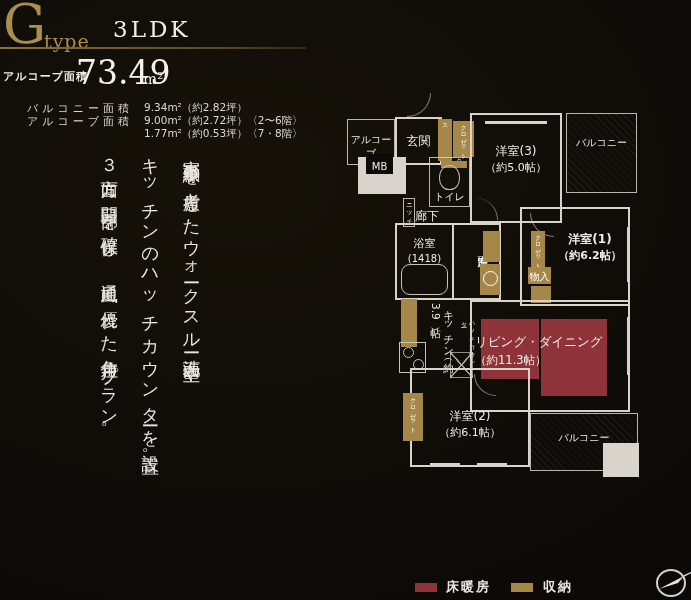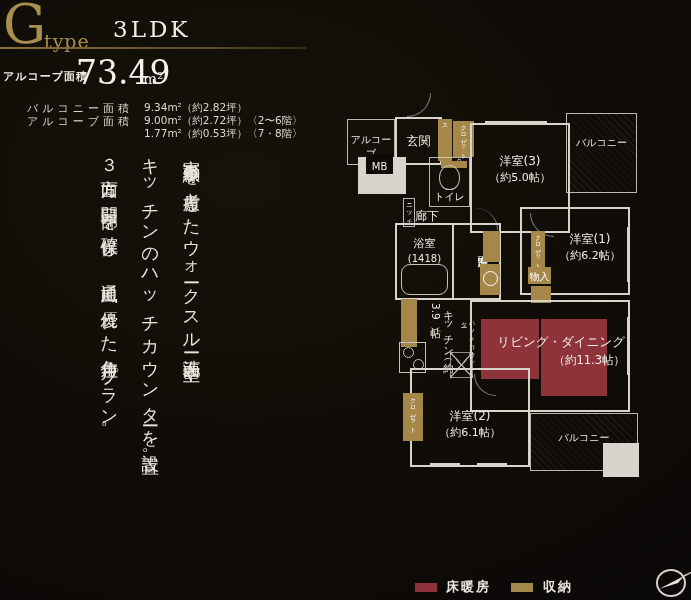--- a/index.html
+++ b/index.html
@@ -103,34 +103,34 @@
     <div class="room thin" style="left:84px;top:52px;width:41px;height:50px;">
       <div class="fix" style="left:9px;top:7px;width:21px;height:25px;border-radius:50% 50% 46% 46%;"></div>
       <div class="rlabel f10" style="bottom:3px;top:auto;">トイレ</div>
     </div>
 
     <div class="room thin" style="left:58px;top:93px;width:12px;height:29px;">
       <span class="vtext" style="font-size:6.5px;line-height:9px;">ニッチ</span>
     </div>
     <div style="position:absolute;left:70px;top:103px;font-size:12px;color:#f0ede7;">廊下</div>
 
-    <div class="room" style="left:125px;top:18px;width:100px;height:110px;">
+    <div class="room" style="left:125px;top:8px;width:92px;height:110px;">
       <div class="rlabel f12" style="top:28px;">
         <span>洋室(3)</span><br>
         <span style="font-size:11px;">（約5.0帖）</span>
       </div>
       <div class="arc" style="left:4px;top:83px;width:22px;height:22px;border-radius:0 100% 0 0;border-width:0 1px 0 0;"></div>
     </div>
     <div class="win" style="left:140px;top:16px;width:62px;height:3px;"></div>
 
     <div class="room thin balcony" style="left:221px;top:8px;width:71px;height:80px;">
       <div class="rlabel f10" style="top:22px;">バルコニー</div>
     </div>
 
-    <div class="room" style="left:175px;top:102px;width:110px;height:88px;">
+    <div class="room" style="left:175px;top:102px;width:110px;height:99px;font-weight:bold;">
       <div class="rlabel f12" style="top:22px;left:30px;right:0;">
         <span>洋室(1)</span><br>
         <span style="font-size:11px;">（約6.2帖）</span>
       </div>
       <div class="arc" style="left:8px;top:4px;width:24px;height:24px;border-radius:0 0 0 100%;border-width:0 0 1px 1px;"></div>
     </div>
     <div class="win" style="left:282px;top:122px;width:3px;height:55px;"></div>
 
     <div class="st" style="left:186px;top:126px;width:14px;height:36px;">
       <span class="vtext" style="font-size:6px;line-height:14px;">クロゼット</span>
@@ -164,21 +164,21 @@
     <div style="position:absolute;left:84px;top:198px;height:62px;writing-mode:vertical-rl;color:#f0ede7;font-size:10.5px;line-height:13px;">
       <span>キッチン</span>
       <span>（約3.9帖）</span>
     </div>
     <div style="position:absolute;left:115px;top:212px;height:48px;writing-mode:vertical-rl;color:#e6e3dc;font-size:6.5px;line-height:8px;">ハッチカウンター</div>
     <div class="xbox" style="left:105px;top:247px;width:23px;height:26px;"></div>
 
     <div class="room" style="left:125px;top:195px;width:160px;height:112px;"></div>
     <div class="heat" style="left:136px;top:214px;width:58px;height:60px;"></div>
     <div class="heat" style="left:196px;top:214px;width:66px;height:77px;"></div>
-    <div style="position:absolute;left:130px;top:228px;width:150px;text-align:right;color:#f2efe9;font-size:12.5px;line-height:1.4;">
+    <div style="position:absolute;left:130px;top:228px;width:150px;text-align:left;color:#f2efe9;font-size:12.5px;line-height:1.4;">
       <span>リビング・ダイニング</span><br>
       <span style="font-size:11.5px;">（約11.3帖）</span>
     </div>
     <div class="win" style="left:282px;top:212px;width:3px;height:58px;"></div>
 
     <div class="room" style="left:65px;top:263px;width:120px;height:99px;">
       <div class="rlabel f12" style="top:38px;">
         <span>洋室(2)</span><br>
         <span style="font-size:11px;">（約6.1帖）</span>
       </div>

